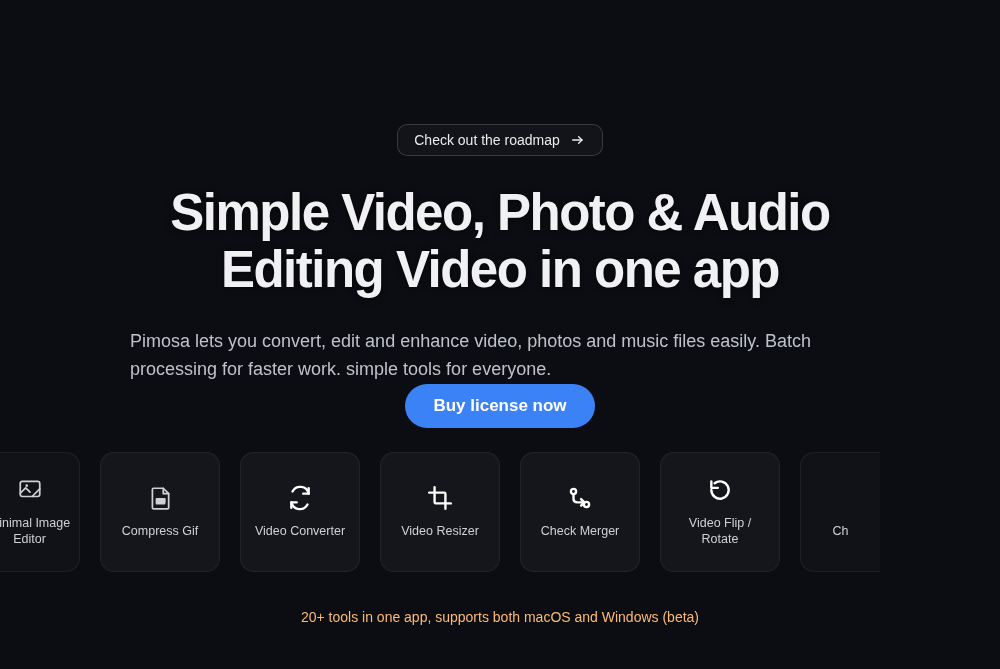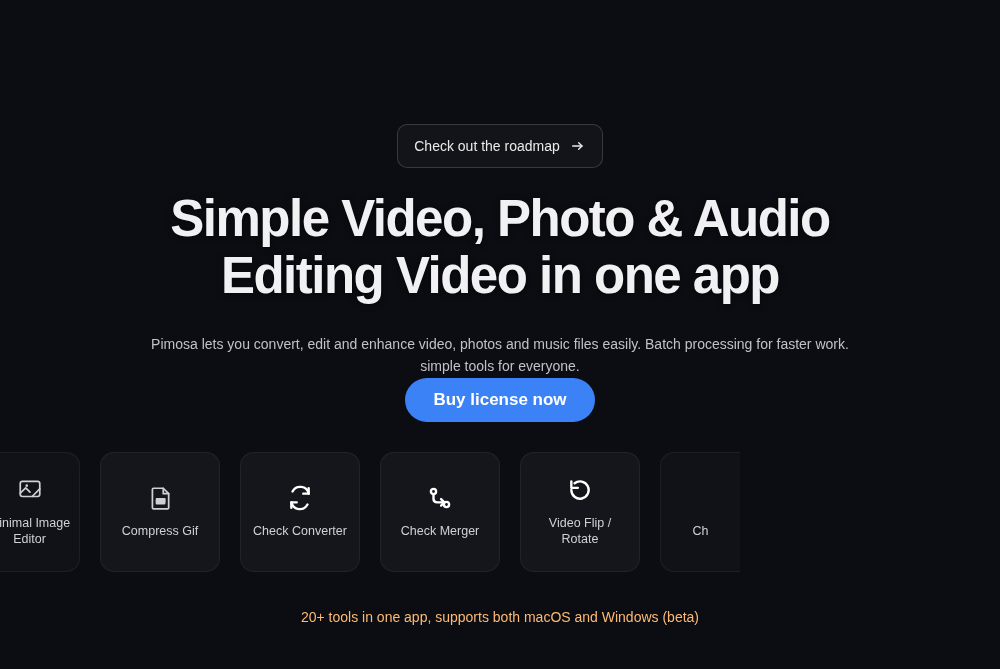--- a/index.html
+++ b/index.html
@@ -18,48 +18,48 @@
     display: flex;
     flex-direction: column;
     align-items: center;
   }
 
   .roadmap-pill {
     margin-top: 124px;
     display: inline-flex;
     align-items: center;
     gap: 10px;
-    padding: 13px 16px;
+    padding: 7px 16px;
     border: 1px solid rgba(255,255,255,0.16);
     border-radius: 10px;
     background: rgba(255,255,255,0.03);
     font-size: 14px;
     font-weight: 500;
     color: #eaeaea;
     cursor: pointer;
   }
   .roadmap-pill svg { display: block; }
 
   .headline {
-    margin-top: 22px;
+    margin-top: 28px;
     text-align: center;
     font-weight: 700;
     letter-spacing: -1.5px;
     line-height: 1.12;
     font-size: 51px;
     color: #f1f1f4;
     text-shadow: 0 1px 6px rgba(0,0,0,0.55);
   }
 
   .subhead {
     margin-top: 30px;
     max-width: 740px;
-    text-align: center;
+    text-align: left;
     color: #bfc2c8;
-    font-size: 14px;
+    font-size: 18px;
     line-height: 1.55;
     font-weight: 400;
   }
 
   .cta {
     background: #3b82f6;
     color: #fff;
     border: none;
     border-radius: 999px;
     padding: 12px 28px;
@@ -194,23 +194,32 @@
 
     <div class="tool-card">
       <span class="tool-icon">
         <svg viewBox="0 0 24 24" fill="none" stroke="#ffffff" stroke-width="2.2" stroke-linecap="round" stroke-linejoin="round">
           <path d="M20 8a8 8 0 0 0-14.9-2"></path>
           <polyline points="20 3 20 8 15 8"></polyline>
           <path d="M4 16a8 8 0 0 0 14.9 2"></path>
           <polyline points="4 21 4 16 9 16"></polyline>
         </svg>
       </span>
-      <span class="tool-label">Check Converter</span>
-    </div>
-
+      <span class="tool-label">Video Converter</span>
+    </div>
+
+    <div class="tool-card">
+      <span class="tool-icon">
+        <svg viewBox="0 0 24 24" fill="none" stroke="#ffffff" stroke-width="2.2" stroke-linecap="round" stroke-linejoin="round">
+          <path d="M7 2v14a1 1 0 0 0 1 1h14"></path>
+          <path d="M2 7h14a1 1 0 0 1 1 1v14"></path>
+        </svg>
+      </span>
+      <span class="tool-label">Video Resizer</span>
+    </div>
 
     <div class="tool-card">
       <span class="tool-icon">
         <svg viewBox="0 0 24 24" fill="none" stroke="#ffffff" stroke-width="2.2" stroke-linecap="round" stroke-linejoin="round">
           <circle cx="6" cy="6" r="2.4"></circle>
           <circle cx="18" cy="18" r="2.4"></circle>
           <path d="M6 8.4V13c0 2 1.5 3 3.5 3H16"></path>
           <polyline points="13 13 16 16 13 19"></polyline>
         </svg>
       </span>

